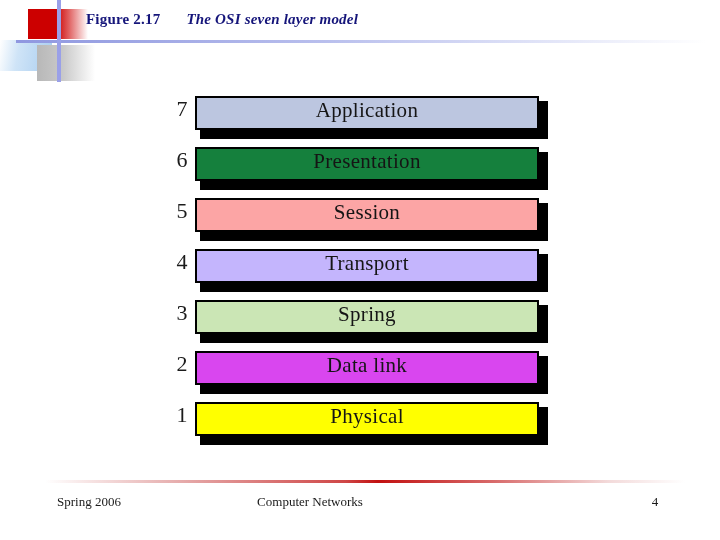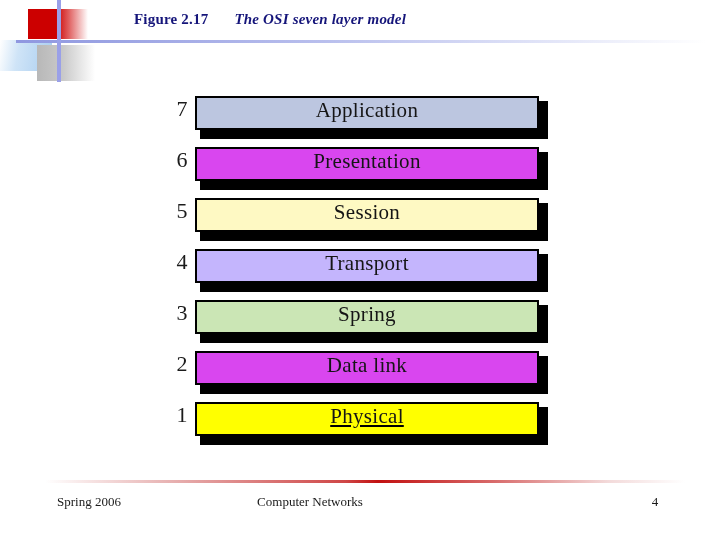--- a/index.html
+++ b/index.html
@@ -57,21 +57,20 @@
 
   
   #title-row {
     position: absolute;
     left: 86px; top: 11px;
     color: #15157a;
     font-size: 15px;
     font-weight: bold;
     white-space: nowrap;
     letter-spacing: 0.2px;
-    padding-left: 48px;
   }
   #fig-label { font-style: normal; }
   #fig-caption { font-style: italic; margin-left: 22px; }
 
   
   #diagram {
     position: absolute;
     left: 165px; top: 90px;
     width: 400px;
   }
@@ -157,28 +156,28 @@
     <div class="layer-row">
       <div class="layer-num">7</div>
       <div class="layer-shadow"></div>
       <div class="layer-box" style="background: rgb(188, 198, 224);">
         <span class="layer-label">Application</span>
       </div>
     </div>
     <div class="layer-row">
       <div class="layer-num">6</div>
       <div class="layer-shadow"></div>
-      <div class="layer-box" style="background: #d946ef;">
+      <div class="layer-box" style="background: #15803d;">
         <span class="layer-label">Presentation</span>
       </div>
     </div>
     <div class="layer-row">
       <div class="layer-num">5</div>
       <div class="layer-shadow"></div>
-      <div class="layer-box" style="background: #fef9c3;">
+      <div class="layer-box" style="background: #fca5a5;">
         <span class="layer-label">Session</span>
       </div>
     </div>
     <div class="layer-row">
       <div class="layer-num">4</div>
       <div class="layer-shadow"></div>
       <div class="layer-box" style="background: #c4b5fd;">
         <span class="layer-label">Transport</span>
       </div>
     </div>
@@ -192,21 +191,21 @@
     <div class="layer-row">
       <div class="layer-num">2</div>
       <div class="layer-shadow"></div>
       <div class="layer-box" style="background: #d946ef;">
         <span class="layer-label">Data link</span>
       </div>
     </div>
     <div class="layer-row">
       <div class="layer-num">1</div>
       <div class="layer-shadow"></div>
-      <div class="layer-box" style="background: rgb(255, 255, 0); text-decoration: underline;">
+      <div class="layer-box" style="background: rgb(255, 255, 0);">
         <span class="layer-label">Physical</span>
       </div>
     </div>
   </div>
 
 <div id="footer-rule"></div>
 <div id="footer">
   <span id="footer-left">Spring 2006</span>
   <span id="footer-mid">Computer Networks</span>
   <span id="footer-right">4</span>

